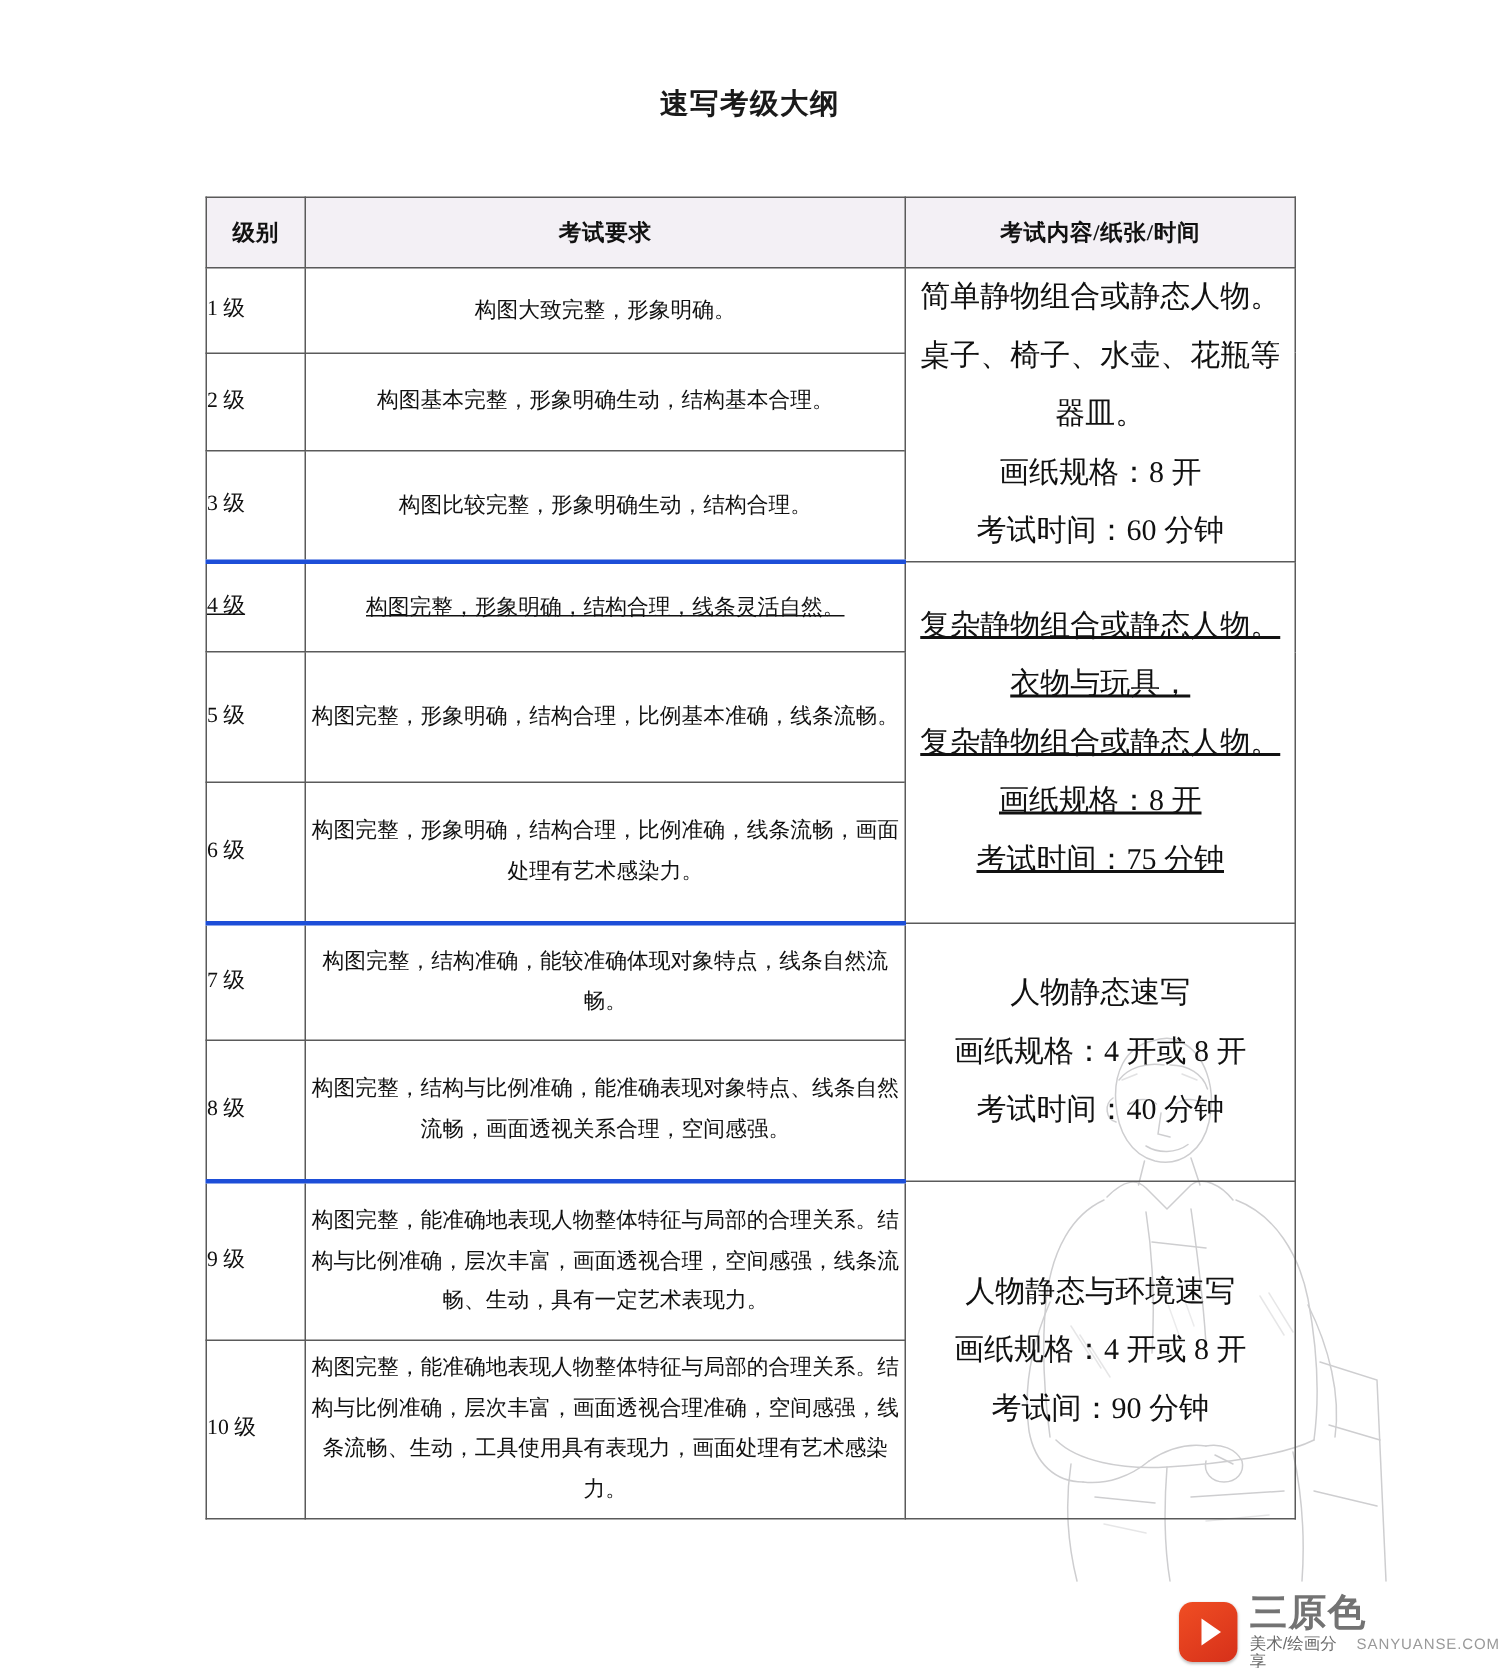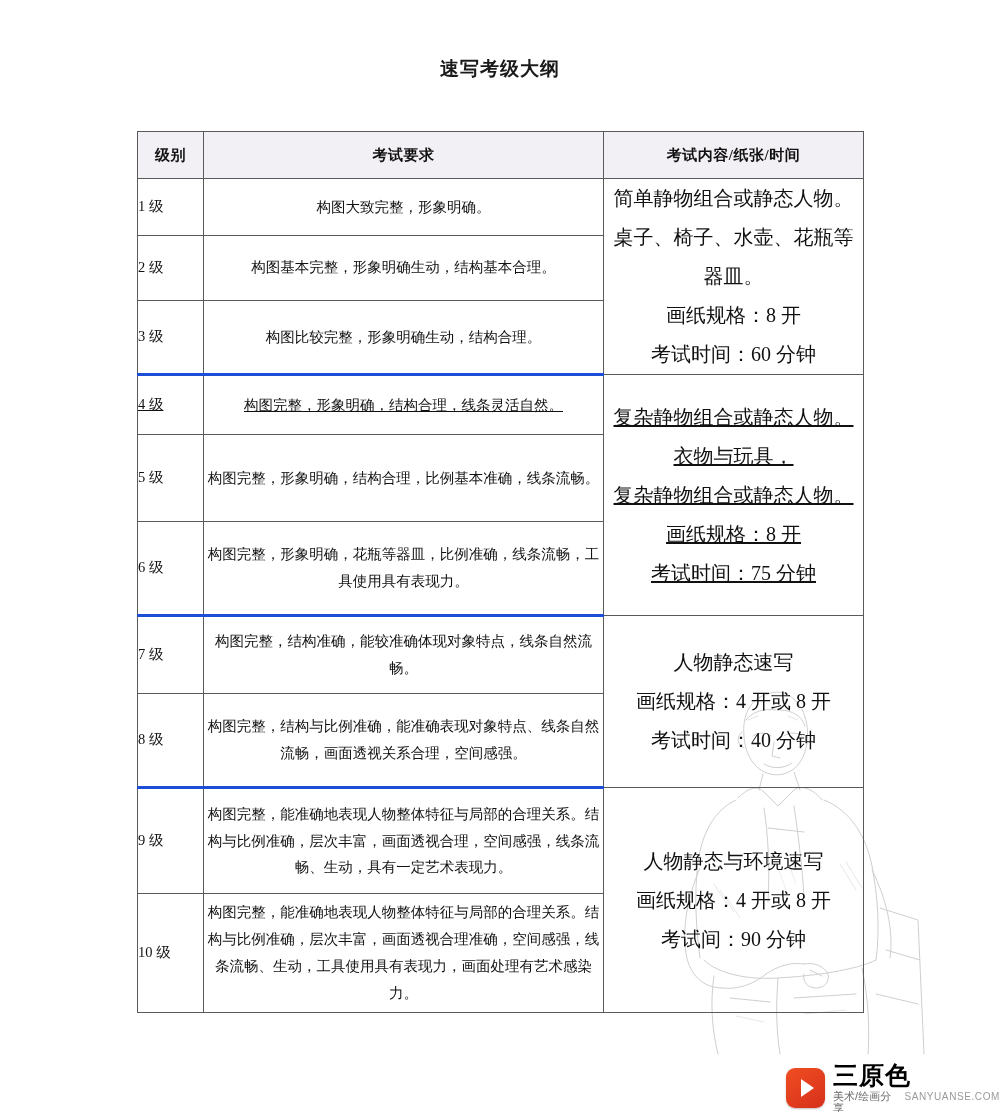--- a/index.html
+++ b/index.html
@@ -134,21 +134,21 @@
   }
   .wm-text {
     display: flex;
     flex-direction: column;
     line-height: 1.1;
   }
   .wm-main {
     font-family: "Liberation Sans", sans-serif;
     font-size: 25px;
     font-weight: bold;
-    color: #000000;
+    color: #737373;
     letter-spacing: 1px;
   }
   .wm-sub-row {
     display: flex;
     align-items: baseline;
     gap: 6px;
   }
   .wm-sub1 {
     font-family: "Liberation Sans", sans-serif;
     font-size: 11px;
@@ -266,21 +266,21 @@
           <span class="info-line">画纸规格：8 开</span>
           <span class="info-line">考试时间：75 分钟</span>
         </td>
       </tr>
       <tr class="r5">
         <td class="level-cell">5 级</td>
         <td class="req-cell">构图完整，形象明确，结构合理，比例基本准确，线条流畅。</td>
       </tr>
       <tr class="r6 group-end">
         <td class="level-cell">6 级</td>
-        <td class="req-cell">构图完整，形象明确，花瓶等器皿，比例准确，线条流畅，工具使用具有表现力。</td>
+        <td class="req-cell">构图完整，形象明确，结构合理，比例准确，线条流畅，画面处理有艺术感染力。</td>
       </tr>
 
       <tr class="r7">
         <td class="level-cell">7 级</td>
         <td class="req-cell">构图完整，结构准确，能较准确体现对象特点，线条自然流畅。</td>
         <td class="info-cell" rowspan="2">
           <span class="info-line">人物静态速写</span>
           <span class="info-line">画纸规格：4 开或 8 开</span>
           <span class="info-line">考试时间：40 分钟</span>
         </td>

